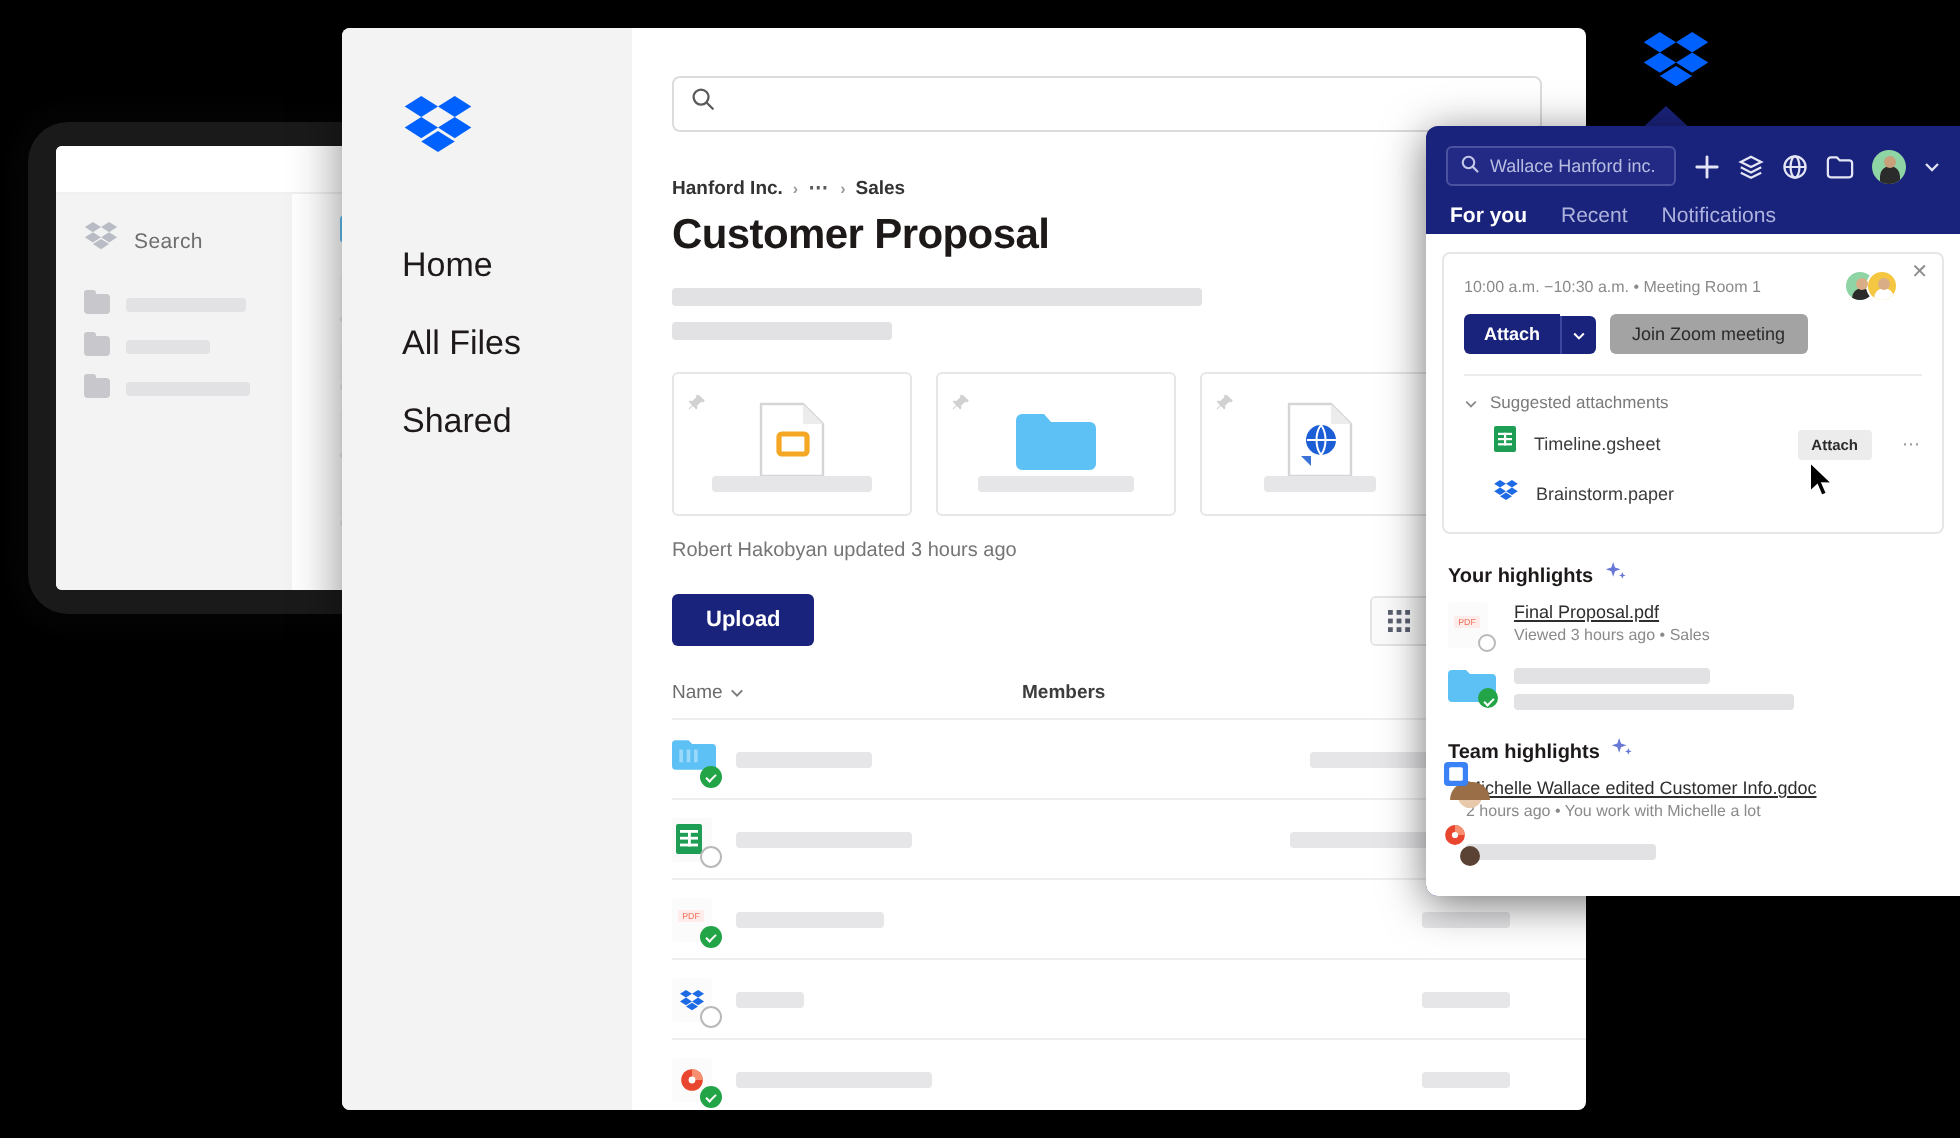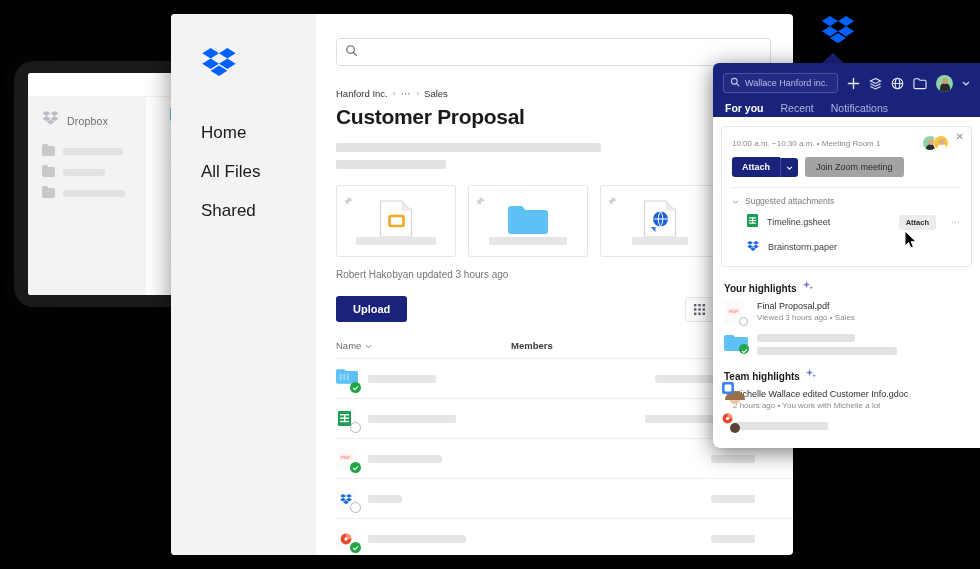--- a/index.html
+++ b/index.html
@@ -67,21 +67,21 @@
     font-size: 17px; color:#1e1919; margin-bottom: 19px; cursor:pointer;
     font-family:"Liberation Sans", sans-serif;
   }
   .mw-main { flex:1; padding: 24px 0 0 0; position:relative; }
   .search-wrap { padding: 0 22px 0 20px; }
   .search-box {
     height: 28px; border:1px solid #dcdcdc; border-radius:4px;
     display:flex; align-items:center; padding: 0 8px; background:#fff;
   }
   .search-input { border:0; outline:0; flex:1; font-size:11px; font-family:"Liberation Sans",sans-serif; color:#333; background:transparent; }
-  .crumbs { padding: 22px 0 0 20px; display:flex; align-items:center; gap:5px; font-size:9.5px; color:#333; }
+  .crumbs { padding: 22px 0 0 20px; display:flex; align-items:center; gap:5px; font-size:9.5px; color:#333;font-weight:bold; }
   .crumb-sep { color:#9a9a9a; font-size:8px; }
   .crumb-dots { color:#5a5a5a; letter-spacing:1px; font-size:10px; }
   .page-title { padding: 6px 0 0 20px; font-size: 21px; font-weight:bold; color:#1e1919; letter-spacing:-.3px;}
   .title-sk { margin: 14px 0 0 20px; }
   .cards { display:flex; gap:12px; padding: 16px 0 0 20px; }
   .card {
     width: 120px; height: 72px; border:1px solid #e6e6e6; border-radius:3px;
     position:relative; background:#fff;
   }
   .pin { position:absolute; left:7px; top:6px; width:9px; height:9px; opacity:.45; }
@@ -178,21 +178,21 @@
   .mini-attach {
     margin-left:auto; background:#ececec; color:#2b2b2b; font-size:7.5px; font-weight:bold;
     border:0; border-radius:2px; padding:3px 7px; cursor:pointer;
     font-family:"Liberation Sans",sans-serif;
   }
   .dots-btn { color:#9a9a9a; font-size:9px; letter-spacing:1px; cursor:pointer; margin-left:6px;}
   .cursor-arrow { position:absolute; left:905px; top:231px; z-index:50; }
   .hl-head { font-size:10px; font-weight:bold; color:#1e1919; display:flex; align-items:flex-end; gap:5px; margin:14px 0 7px 3px;}
   .spark { color:#6878d6; font-size:9px; }
   .hl-item { display:flex; align-items:flex-start; gap:9px; margin-bottom:9px; padding-left:3px;}
-  .hl-name { font-size:9px; color:#2e2e2e; }
+  .hl-name { font-size:9px; color:#2e2e2e;text-decoration:underline; }
   .hl-sub { font-size:8px; color:#8a8a8a; margin-top:2px; }
   .hl-thumb { width:24px;height:24px; position:relative; flex:none;}
   .av-lg { width:22px;height:22px;border-radius:50%; position:relative; overflow:hidden; flex:none;}
   .av-lg.c { background:#e0c0a2; }
   .av-lg.c:before{content:"";position:absolute;left:5px;top:3px;width:12px;height:12px;border-radius:50%;background:#e9c9ab;}
   .av-lg.c:after{content:"";position:absolute;left:1px;top:2px;width:20px;height:9px;border-radius:10px 10px 0 0;background:#9a6f48;}
   .av-lg.d { background:#62b87a; }
   .av-lg.d:before{content:"";position:absolute;left:6px;top:4px;width:10px;height:10px;border-radius:50%;background:#5a4334;z-index:2;}
   .av-lg.d:after{content:"";position:absolute;left:2px;top:13px;width:18px;height:12px;border-radius:9px 9px 0 0;background:#ffffff;}
   .mini-corner { position:absolute; left:-2px; bottom:-3px; width:12px; height:12px; border-radius:2px; }
@@ -212,21 +212,21 @@
               <svg width="17" height="15" viewBox="0 0 43 40">
                   <g fill="#b9bcc4">
                 <path d="M10.7 0L0 6.8l10.7 6.8L21.5 6.8z"></path>
                     <path d="M32.3 0L21.5 6.8l10.8 6.8L43 6.8z"></path>
                 <path d="M0 20.4l10.7 6.8 10.8-6.8-10.8-6.8z"></path>
                     <path d="M32.3 13.6l-10.8 6.8 10.8 6.8L43 20.4z"></path>
                 <path d="M10.7 29.4l10.8 6.8 10.8-6.8-10.8-6.8z"></path>
                   </g>
                 </svg>
             </span>
-            <span class="dbx-label">Dropbox</span>
+            <span class="dbx-label">Search</span>
           </div>
           <div class="sk-row">
               <span class="fold"></span>
               <span class="sk" style="width:60px"></span>
             </div>
           <div class="sk-row">
               <span class="fold"></span>
               <span class="sk" style="width:42px"></span>
             </div>
           <div class="sk-row">

